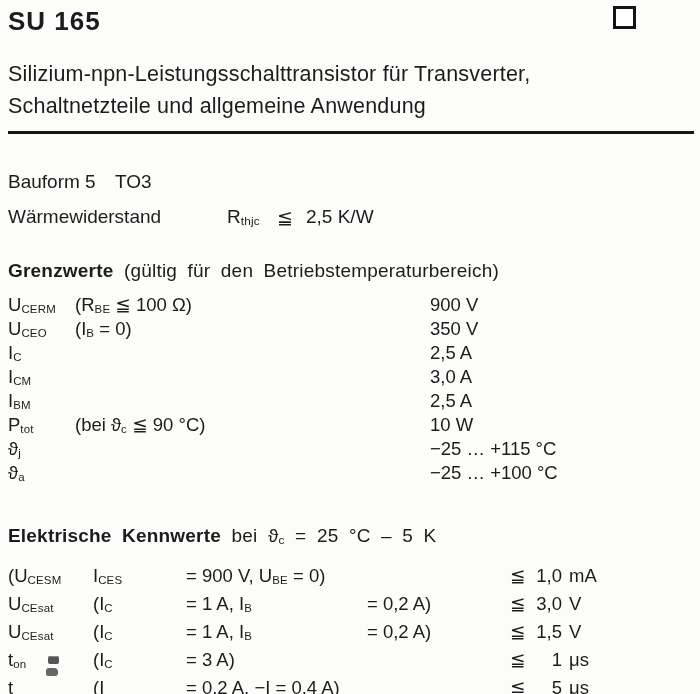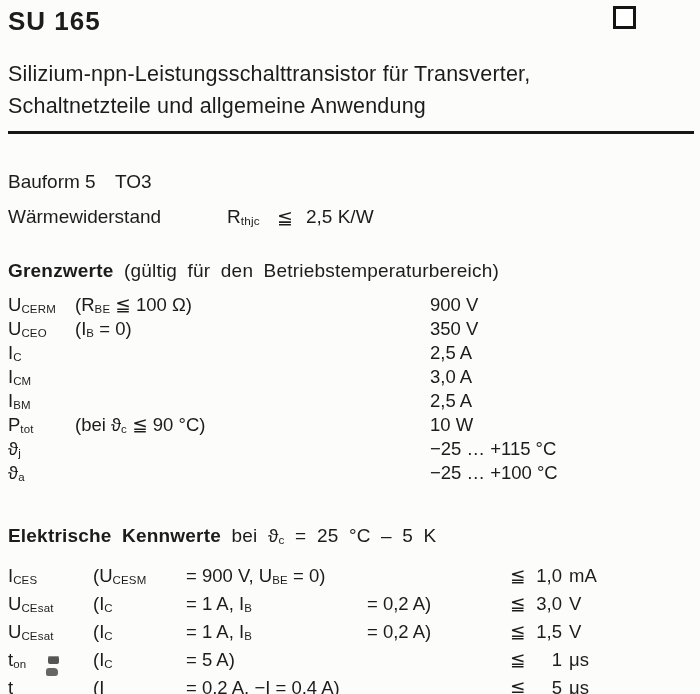--- a/index.html
+++ b/index.html
@@ -135,22 +135,22 @@
       <span class="g-val">−25 … +100 °C</span>
     </div>
   </div>
 
   <div class="sec-head head-kenn">
     <span class="hb">Elektrische Kennwerte</span><span> bei ϑ<sub>c</sub> = 25 °C – 5 K</span>
   </div>
 
   <div class="k-table">
     <div class="k-row">
+      <span>(U<sub>CESM</sub></span>
       <span>I<sub>CES</sub></span>
-      <span>(U<sub>CESM</sub></span>
       <span class="nw">= 900 V, U<sub>BE</sub> = 0)</span>
       <span></span>
       <span class="k-rel">≦</span>
       <span class="k-val">1,0</span>
       <span class="k-unit">mA</span>
     </div>
     <div class="k-row">
       <span>U<sub>CEsat</sub></span>
       <span>(I<sub>C</sub></span>
       <span class="nw">= 1 A, I<sub>B</sub></span>
@@ -164,21 +164,21 @@
       <span>(I<sub>C</sub></span>
       <span class="nw">= 1 A, I<sub>B</sub></span>
       <span>= 0,2 A)</span>
       <span class="k-rel">≦</span>
       <span class="k-val">1,5</span>
       <span class="k-unit">V</span>
     </div>
     <div class="k-row">
       <span>t<sub>on</sub></span>
       <span>(I<sub>C</sub></span>
-      <span class="nw">= 5 A)</span>
+      <span class="nw">= 3 A)</span>
       <span></span>
       <span class="k-rel">≦</span>
       <span class="k-val">1</span>
       <span class="k-unit">μs</span>
     </div>
     <div class="k-row">
       <span>t</span>
       <span>(I</span>
       <span class="nw">= 0,2 A, −I = 0,4 A)</span>
       <span></span>

